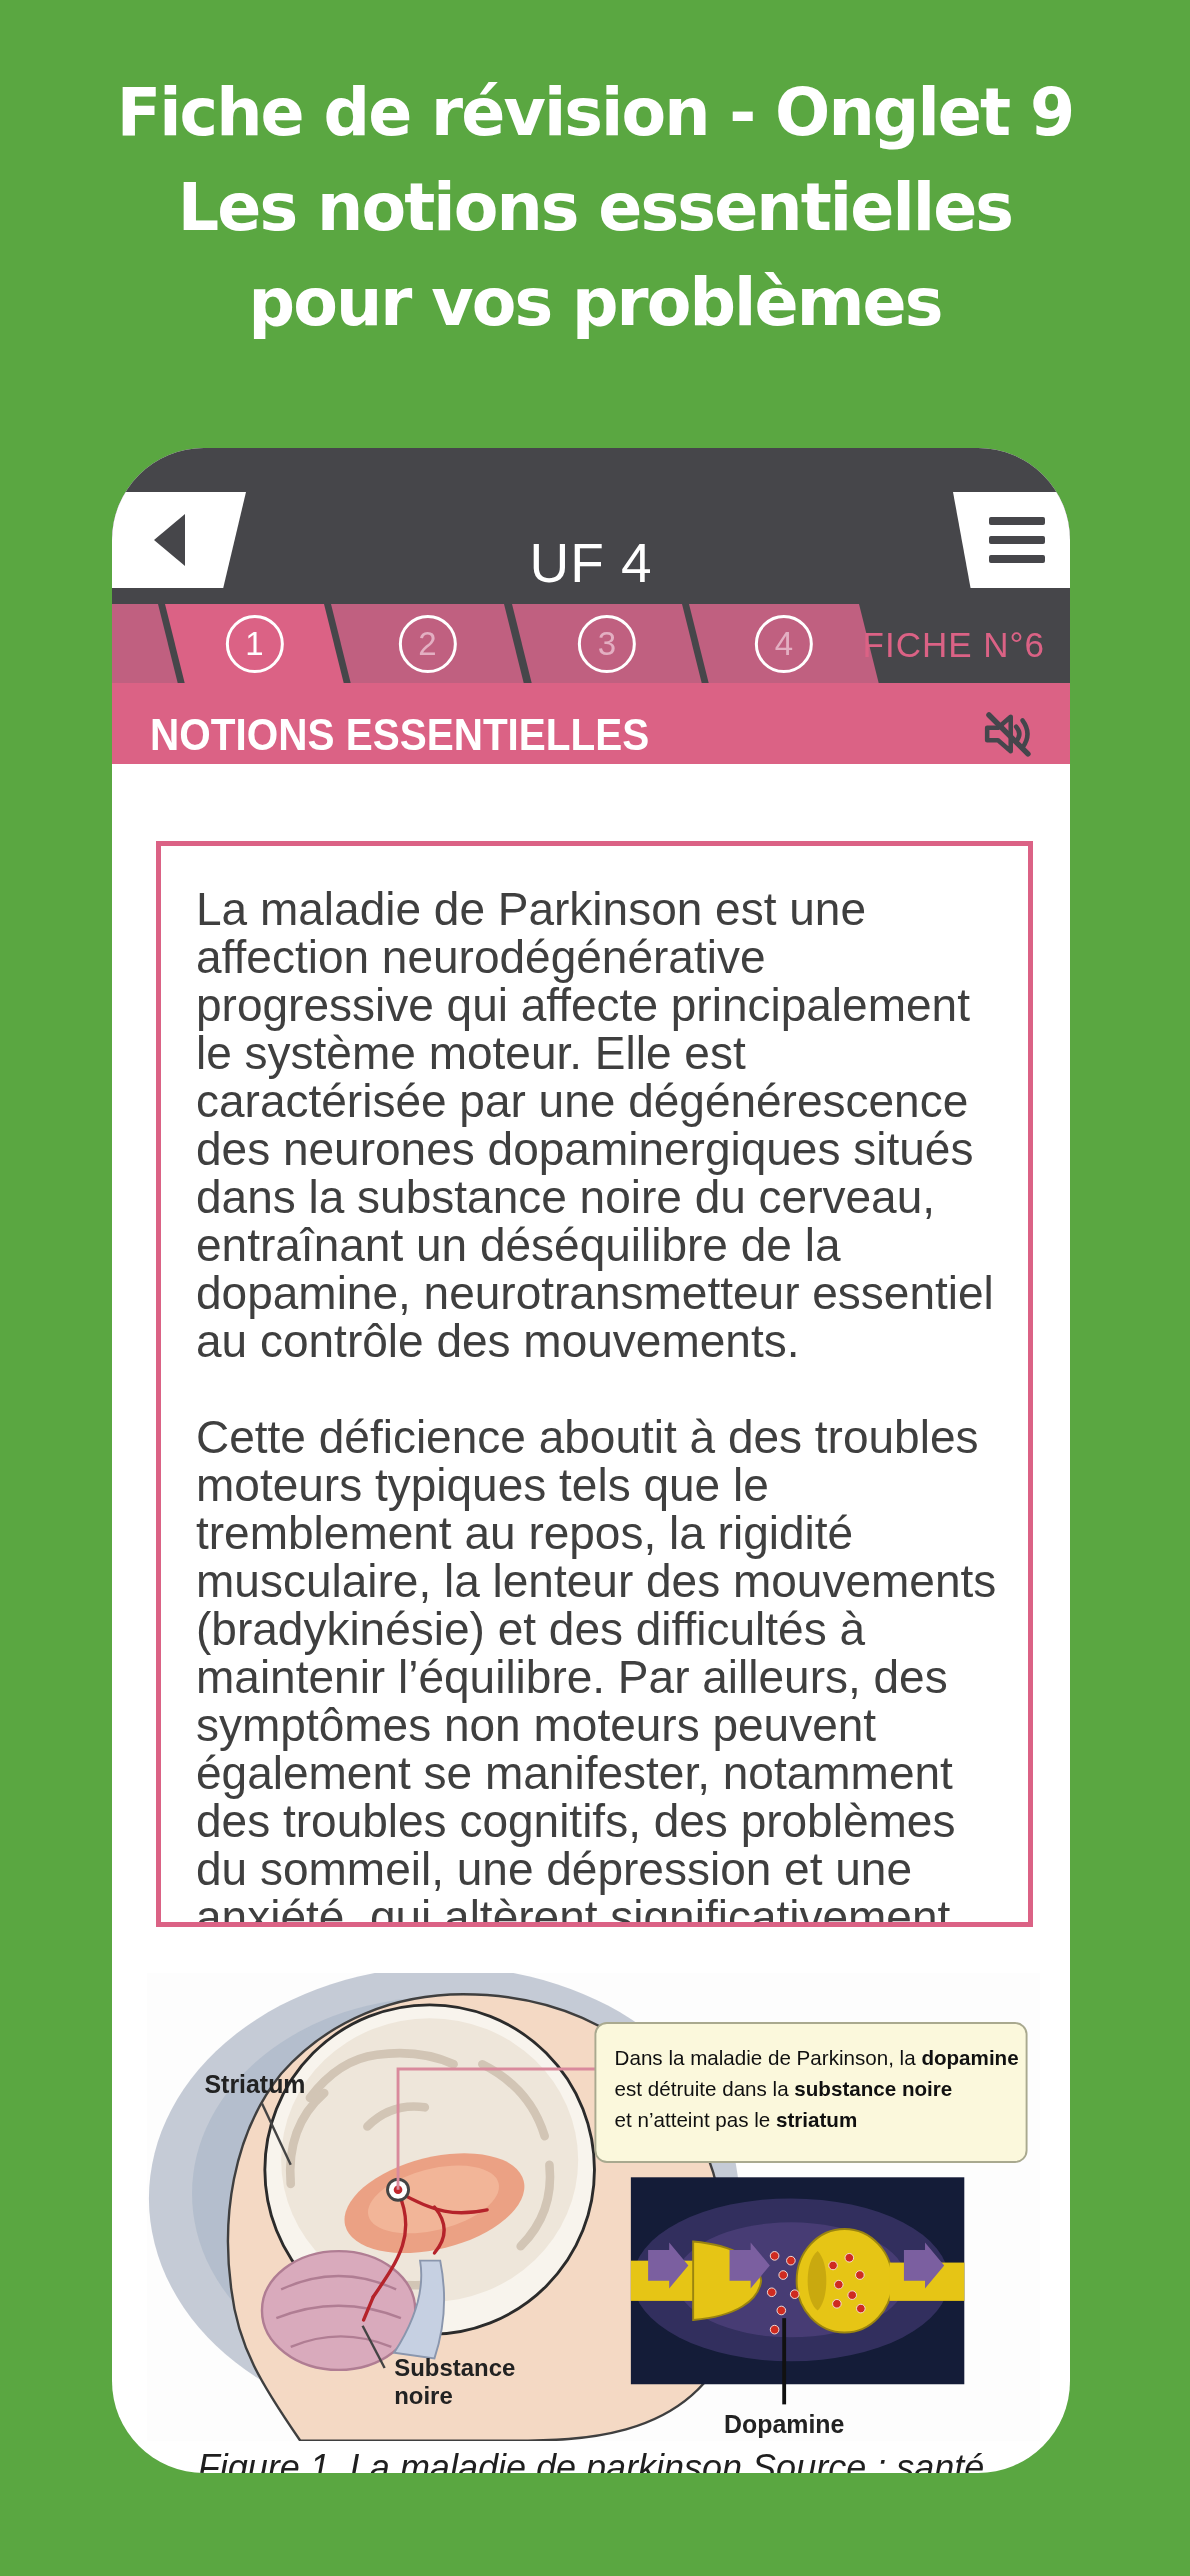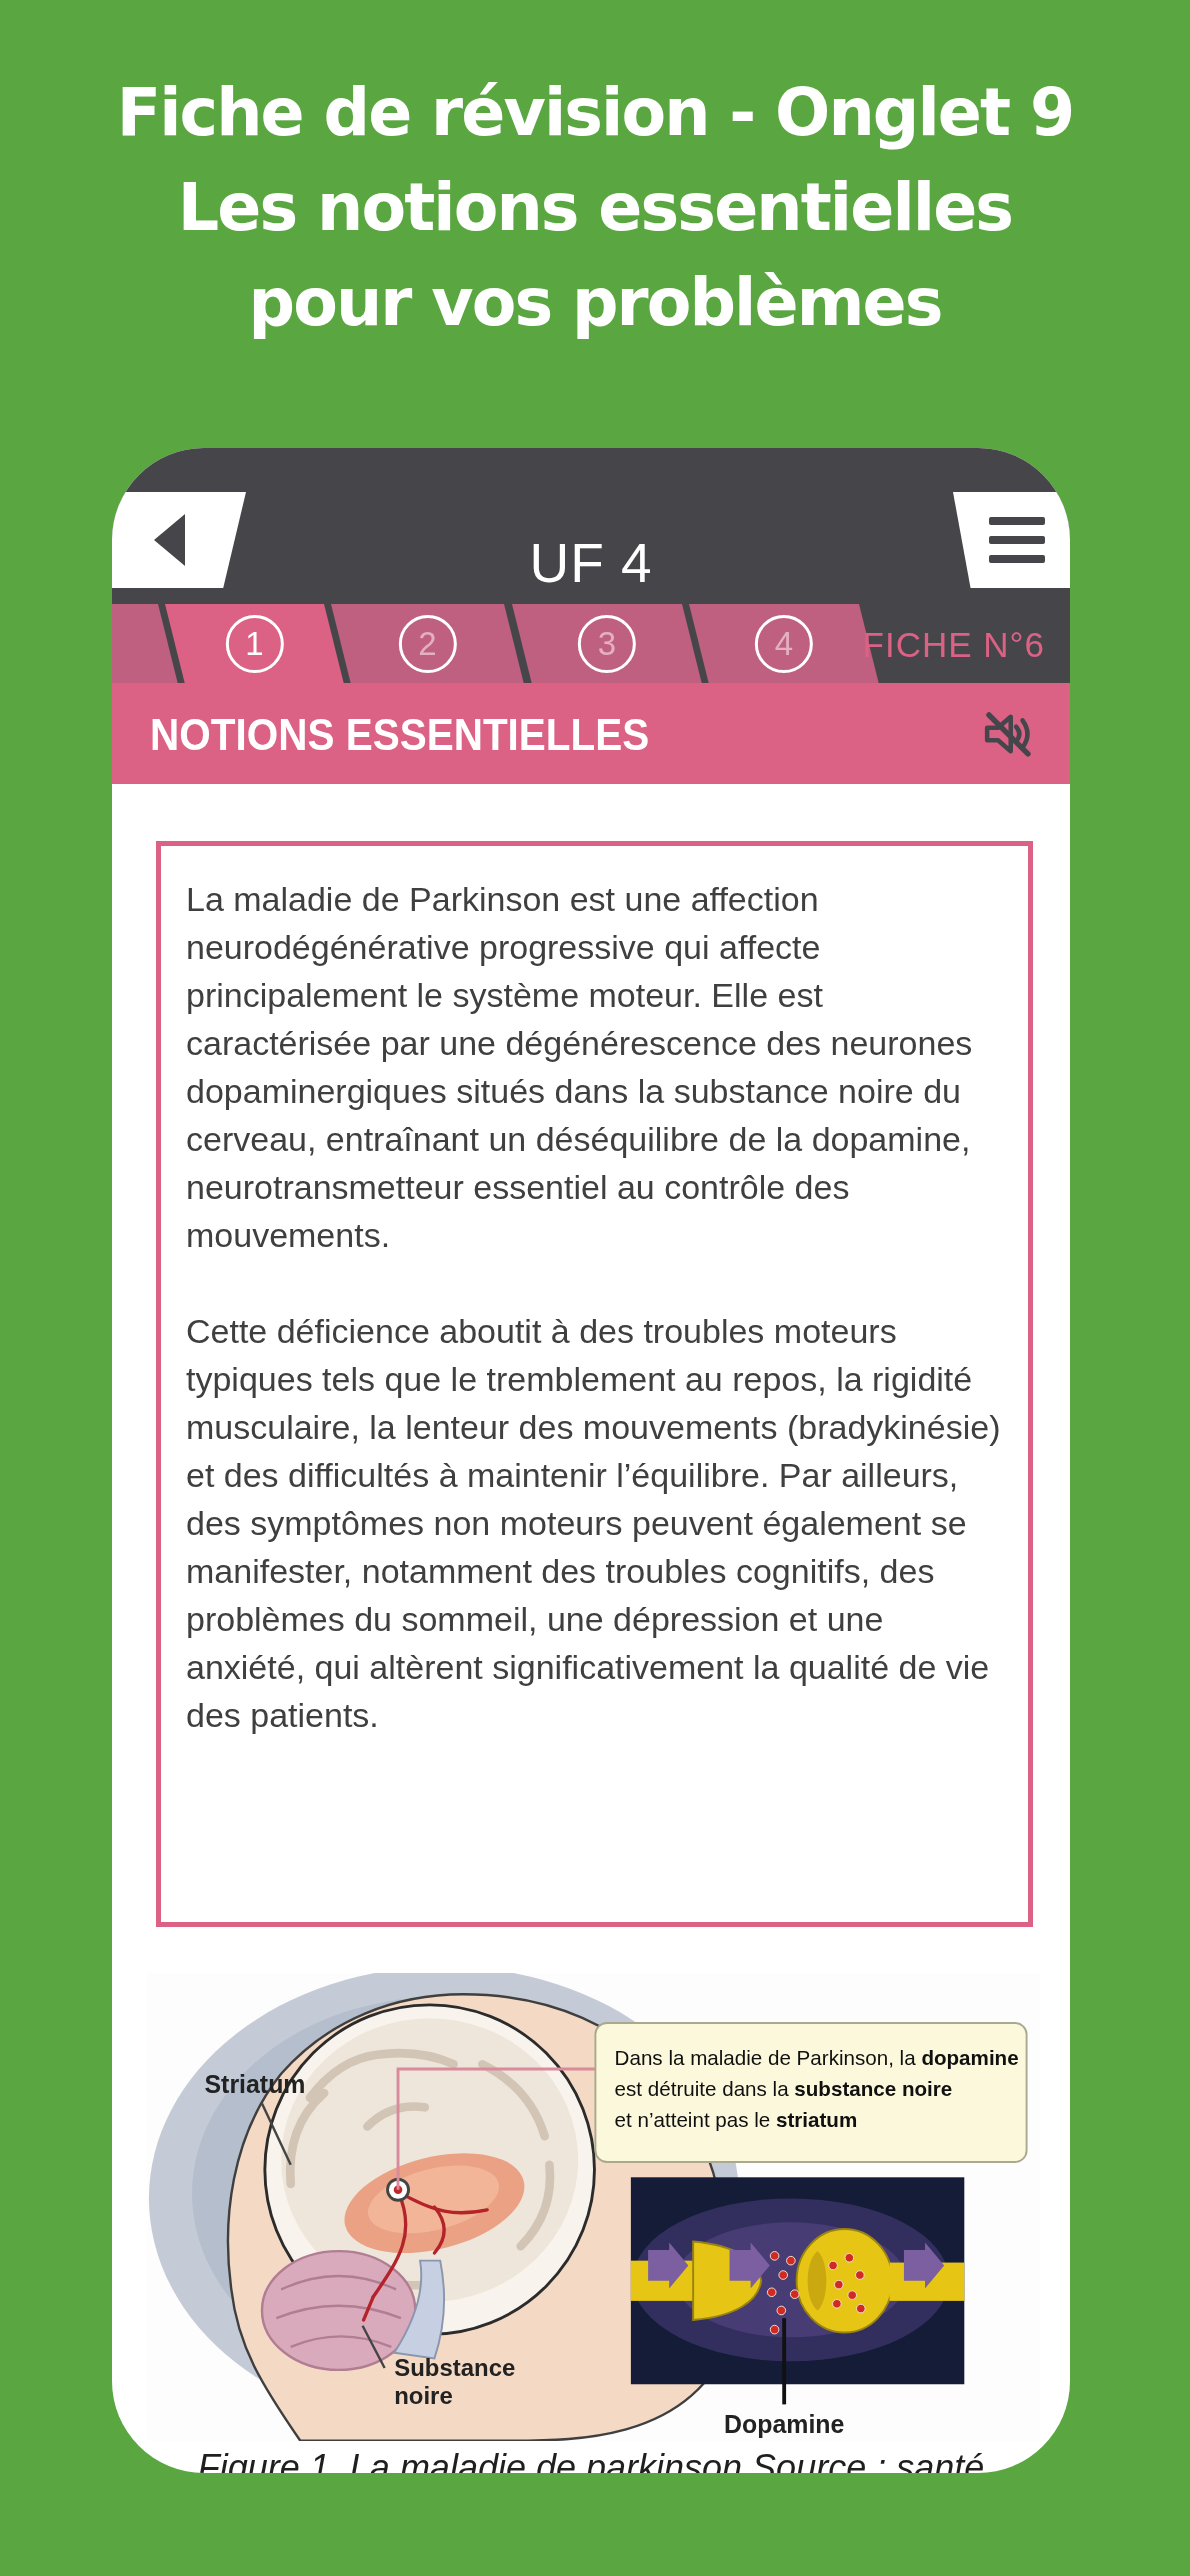--- a/index.html
+++ b/index.html
@@ -39,30 +39,30 @@
   .tab-inner{width:100%;height:79px;display:flex;align-items:center;justify-content:center;
              transform:skewX(-14deg);}
   .num-circle{width:52px;height:52px;border:3.8px solid #ffffff;border-radius:50%;
               display:flex;align-items:center;justify-content:center;
               font-size:33px;color:#E3AFC2;}
   .tab.active .num-circle{color:#ffffff;}
   .fiche-label{position:absolute;right:25px;top:0;height:79px;line-height:81px;color:#DB6285;
                font-size:35px;letter-spacing:1px;}
 
   
-  .section-bar{position:absolute;top:235px;left:0;width:958px;height:101px;background:#DB6285;}
+  .section-bar{position:absolute;top:235px;left:0;width:958px;height:81px;background:#DB6285;}
   .section-title{position:absolute;left:38px;top:0;height:101px;line-height:103px;color:#ffffff;
                  font-size:44px;font-weight:bold;letter-spacing:0px;transform:scaleX(.92);
                  transform-origin:left center;white-space:nowrap;}
   .speaker{position:absolute;right:33px;top:22px;width:58px;height:58px;}
 
   
   .text-box{position:absolute;top:393px;left:44px;width:877px;height:1086px;box-sizing:border-box;
             border:5.8px solid #DB6285;background:#ffffff;padding:29px 21px 25px 25px;overflow:hidden;}
-  .text-box p{margin:0;font-size:34px;line-height:48px;color:#3F3F3F;letter-spacing:0px;}
+  .text-box p{margin:10px;font-size:46px;line-height:48px;color:#3F3F3F;letter-spacing:0px;}
   .text-box p + p{margin-top:48px;}
 
   
   .figure{position:absolute;top:1525px;left:35px;width:893px;height:468px;}
   .caption{position:absolute;top:1999px;left:0;width:100%;text-align:center;font-style:italic;
            font-size:36px;color:#1f1f1f;}
 </style>
 </head>
 <body>
 

